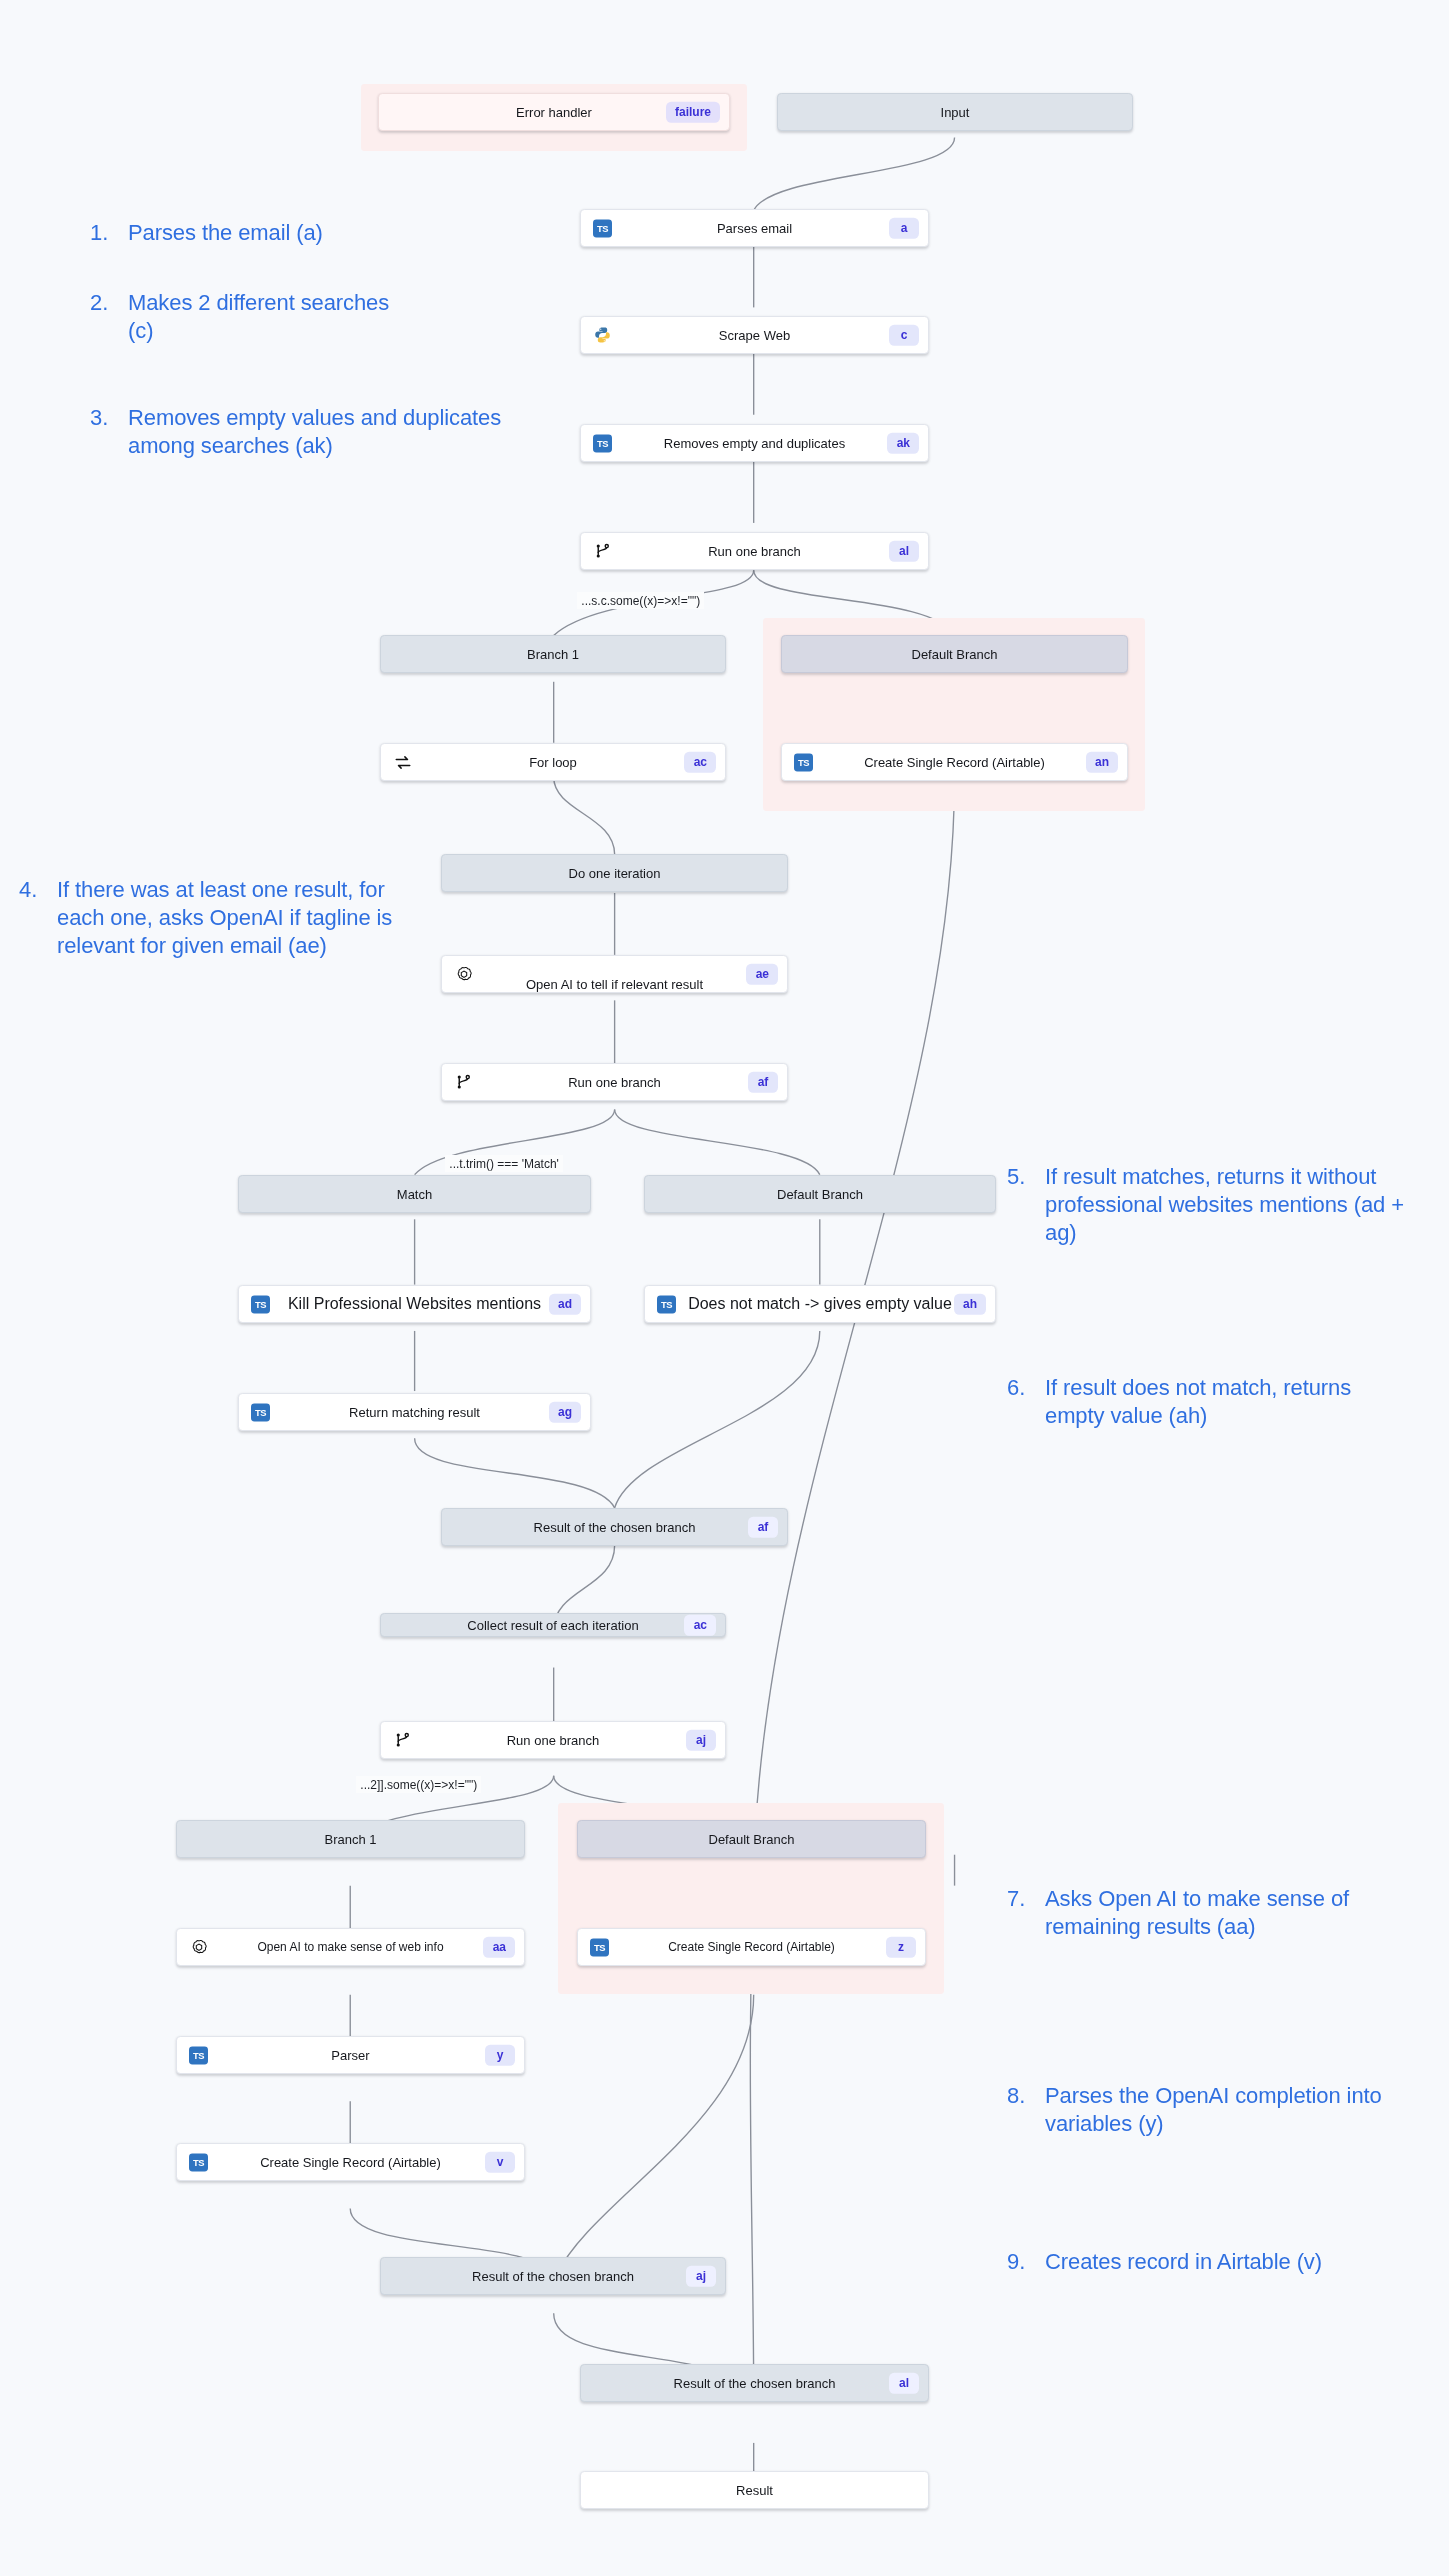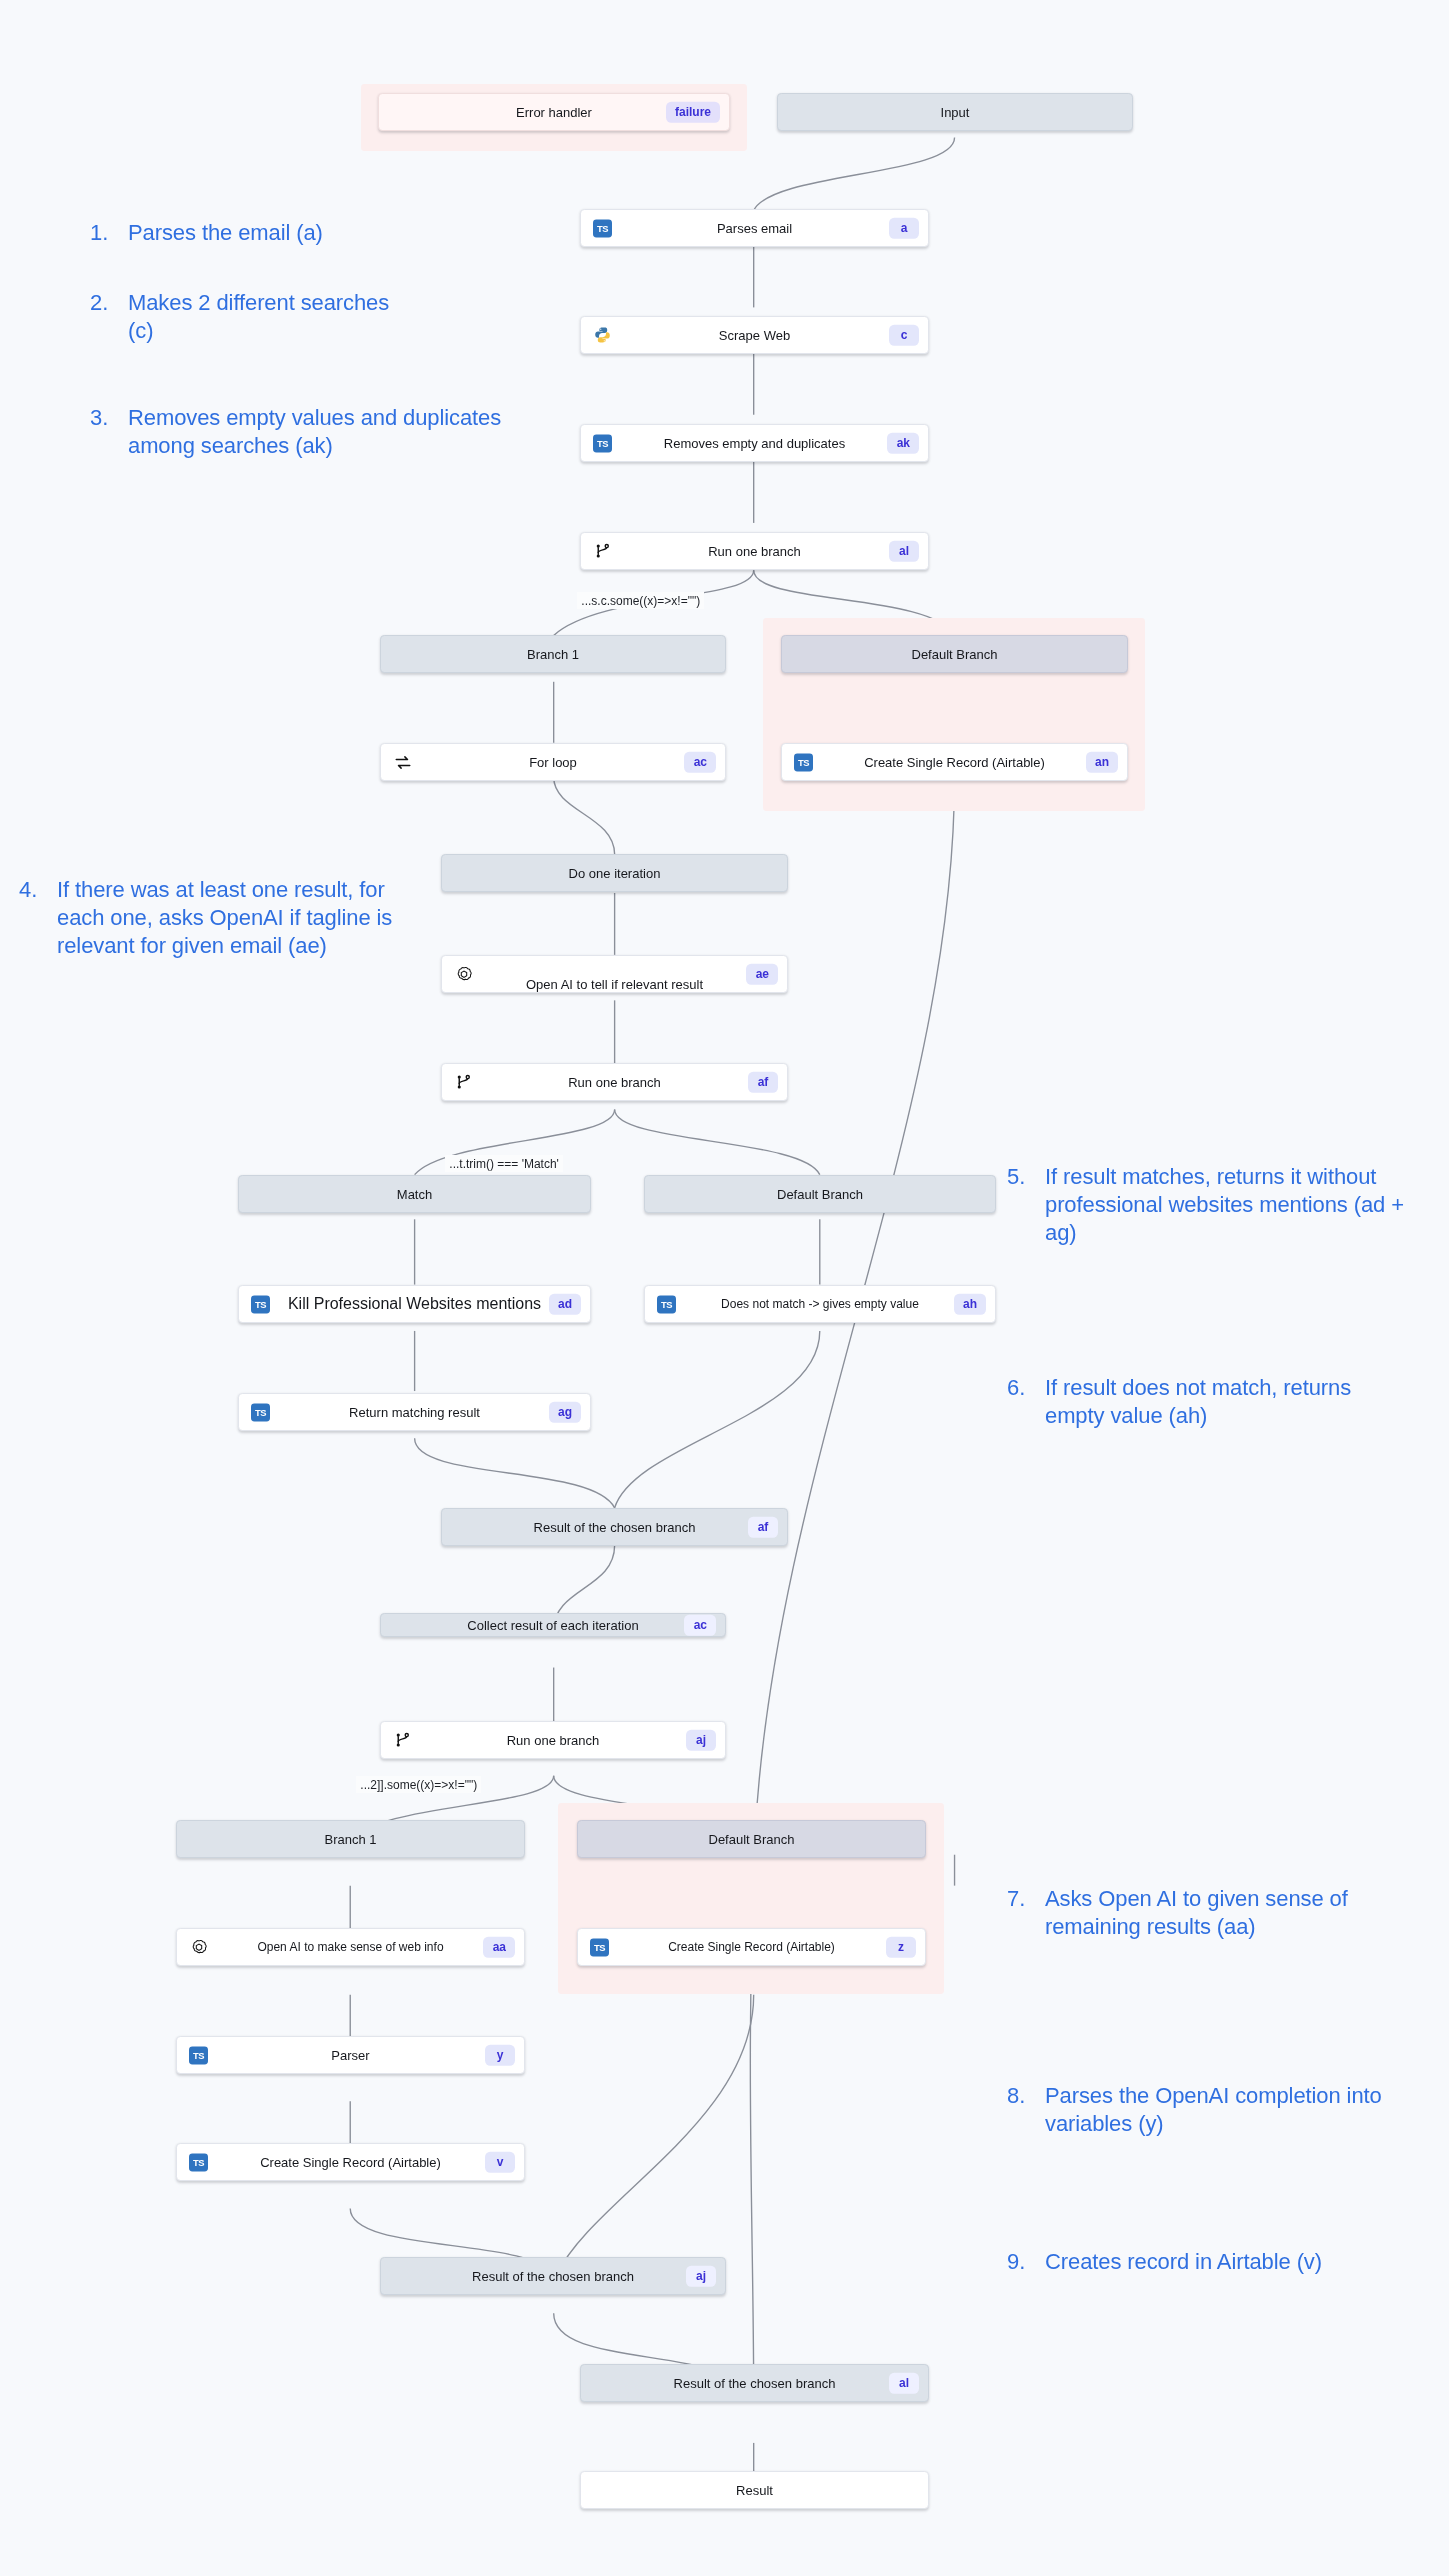--- a/index.html
+++ b/index.html
@@ -268,21 +268,21 @@
         <span class="ts-ico">TS</span>
       </span>
     <span class="lbl" style="font-size:16px;">Kill Professional Websites mentions</span>
     <span class="tag">ad</span>
   </div>
 
   <div class="node card" style="left:644px;top:1285px;width:352px;height:38px;">
     <span class="ico">
         <span class="ts-ico">TS</span>
       </span>
-    <span class="lbl" style="font-size:12px;">Does not match -&gt; gives empty value</span>
+    <span class="lbl" style="font-size:16px;">Does not match -&gt; gives empty value</span>
     <span class="tag">ah</span>
   </div>
 
   <div class="node card" style="left:238px;top:1393px;width:353px;height:38px;">
     <span class="ico">
         <span class="ts-ico">TS</span>
       </span>
     <span class="lbl">Return matching result</span>
     <span class="tag">ag</span>
   </div>
@@ -395,21 +395,21 @@
     <span class="txt">If result matches, returns it without professional websites mentions (ad + ag)</span>
   </div>
 
   <div class="note" style="left:1007px;top:1374px;width:404px;">
     <span class="num">6.</span>
     <span class="txt">If result does not match, returns empty value (ah)</span>
   </div>
 
   <div class="note" style="left:1007px;top:1885px;width:343px;">
     <span class="num">7.</span>
-    <span class="txt">Asks Open AI to given sense of remaining results (aa)</span>
+    <span class="txt">Asks Open AI to make sense of remaining results (aa)</span>
   </div>
 
   <div class="note" style="left:1007px;top:2082px;width:378px;">
     <span class="num">8.</span>
     <span class="txt">Parses the OpenAI completion into variables (y)</span>
   </div>
 
   <div class="note" style="left:1007px;top:2248px;width:343px;">
     <span class="num">9.</span>
     <span class="txt">Creates record in Airtable (v)</span>

